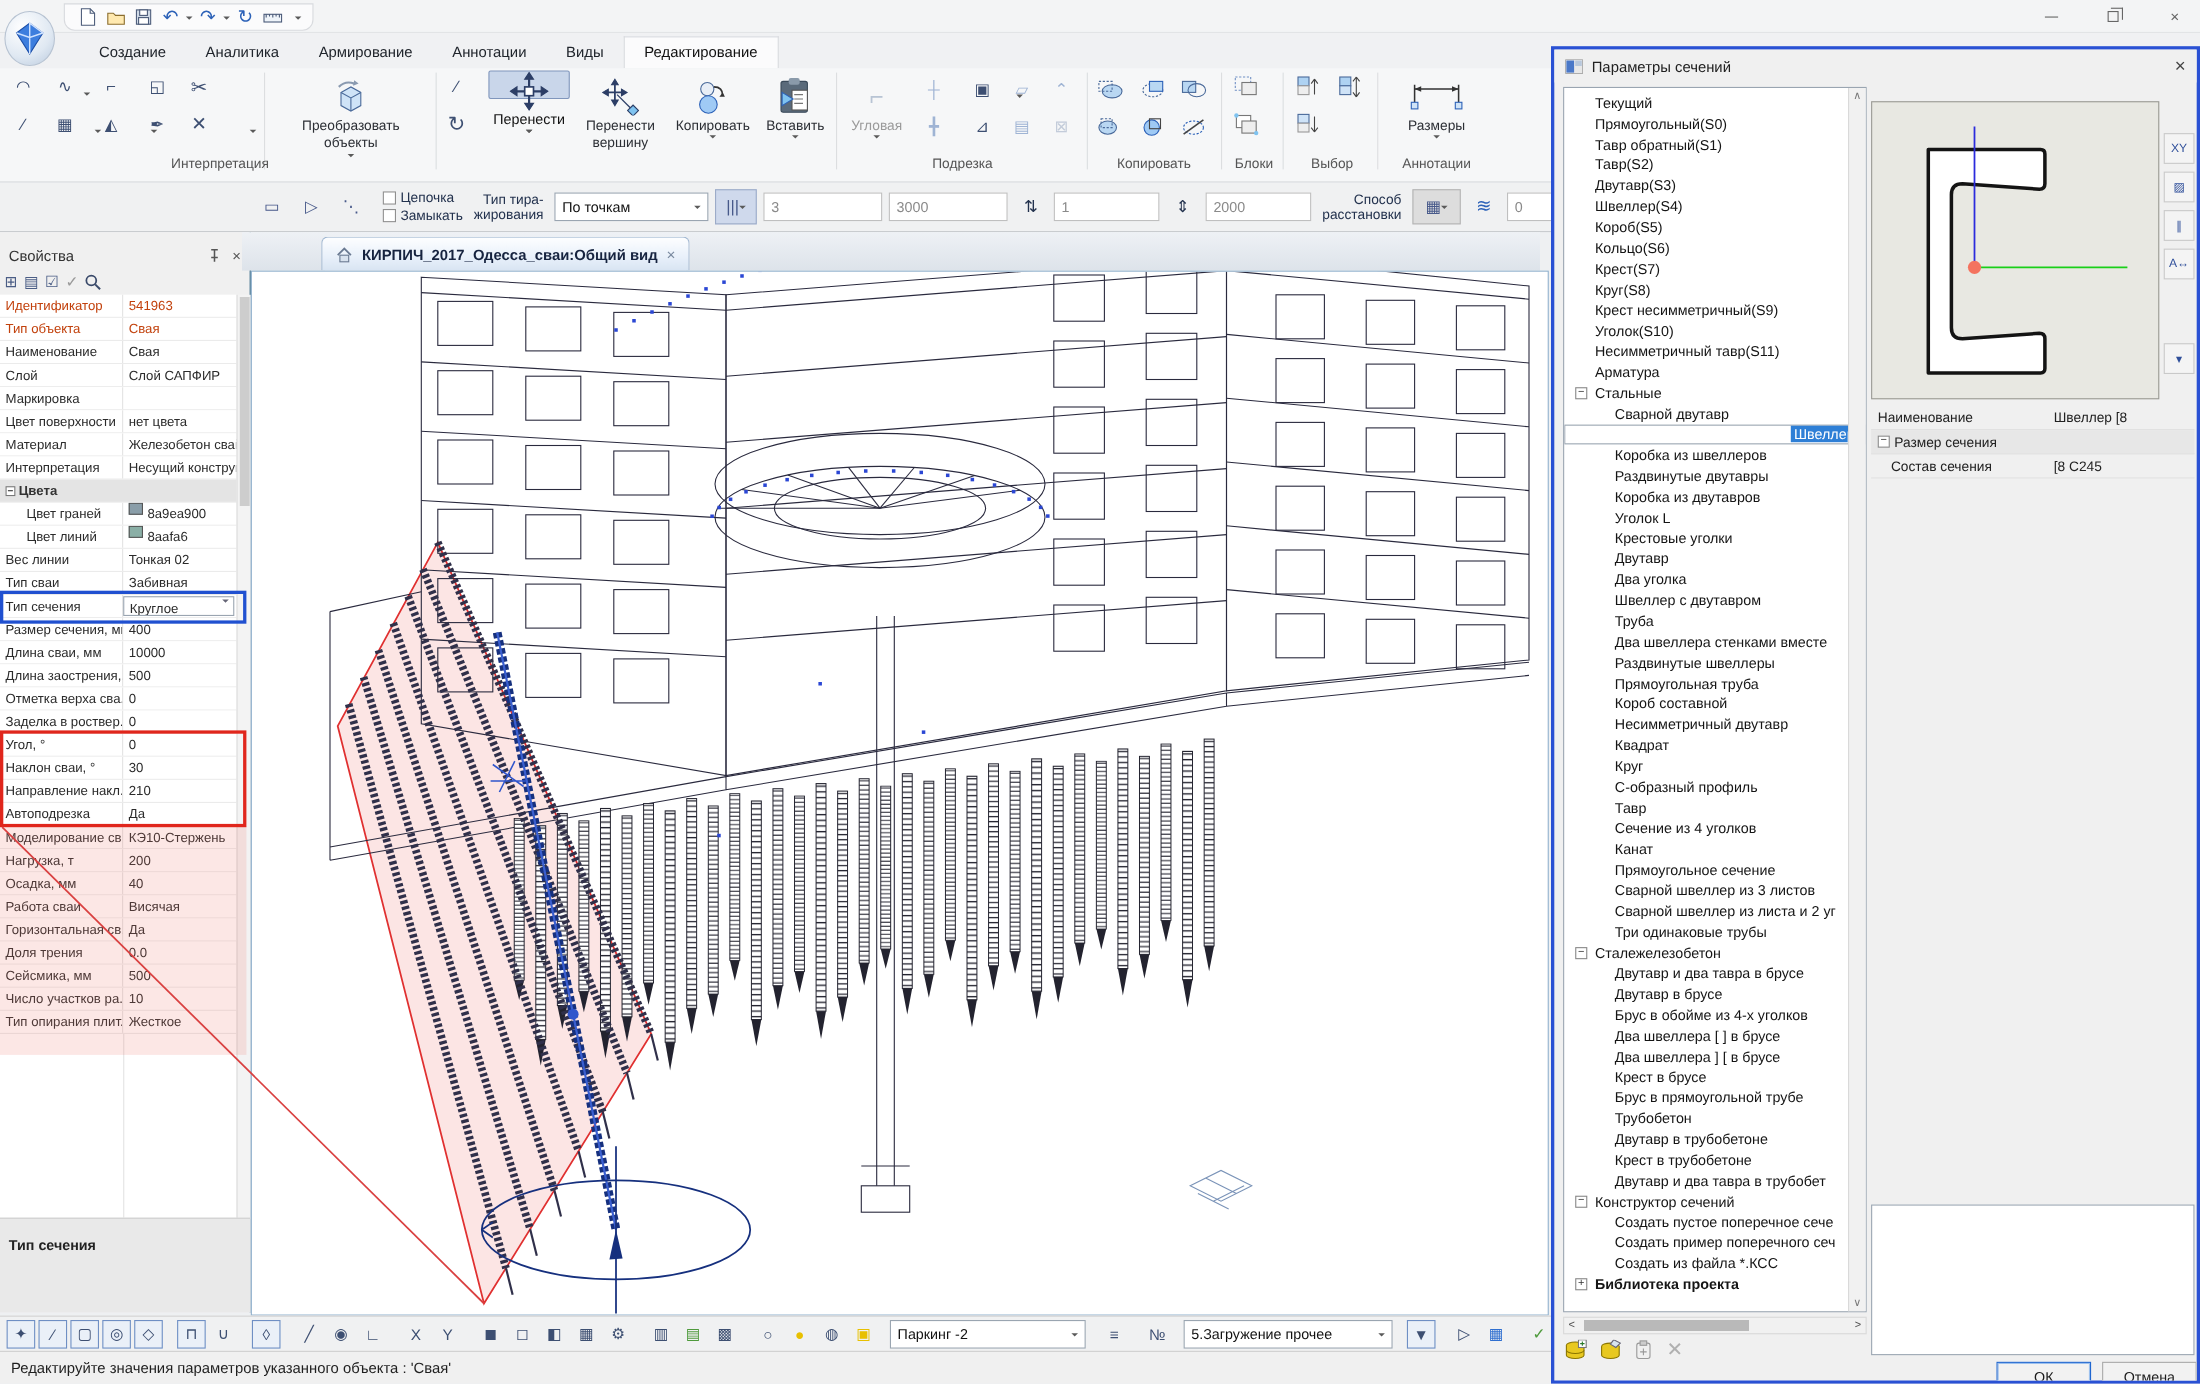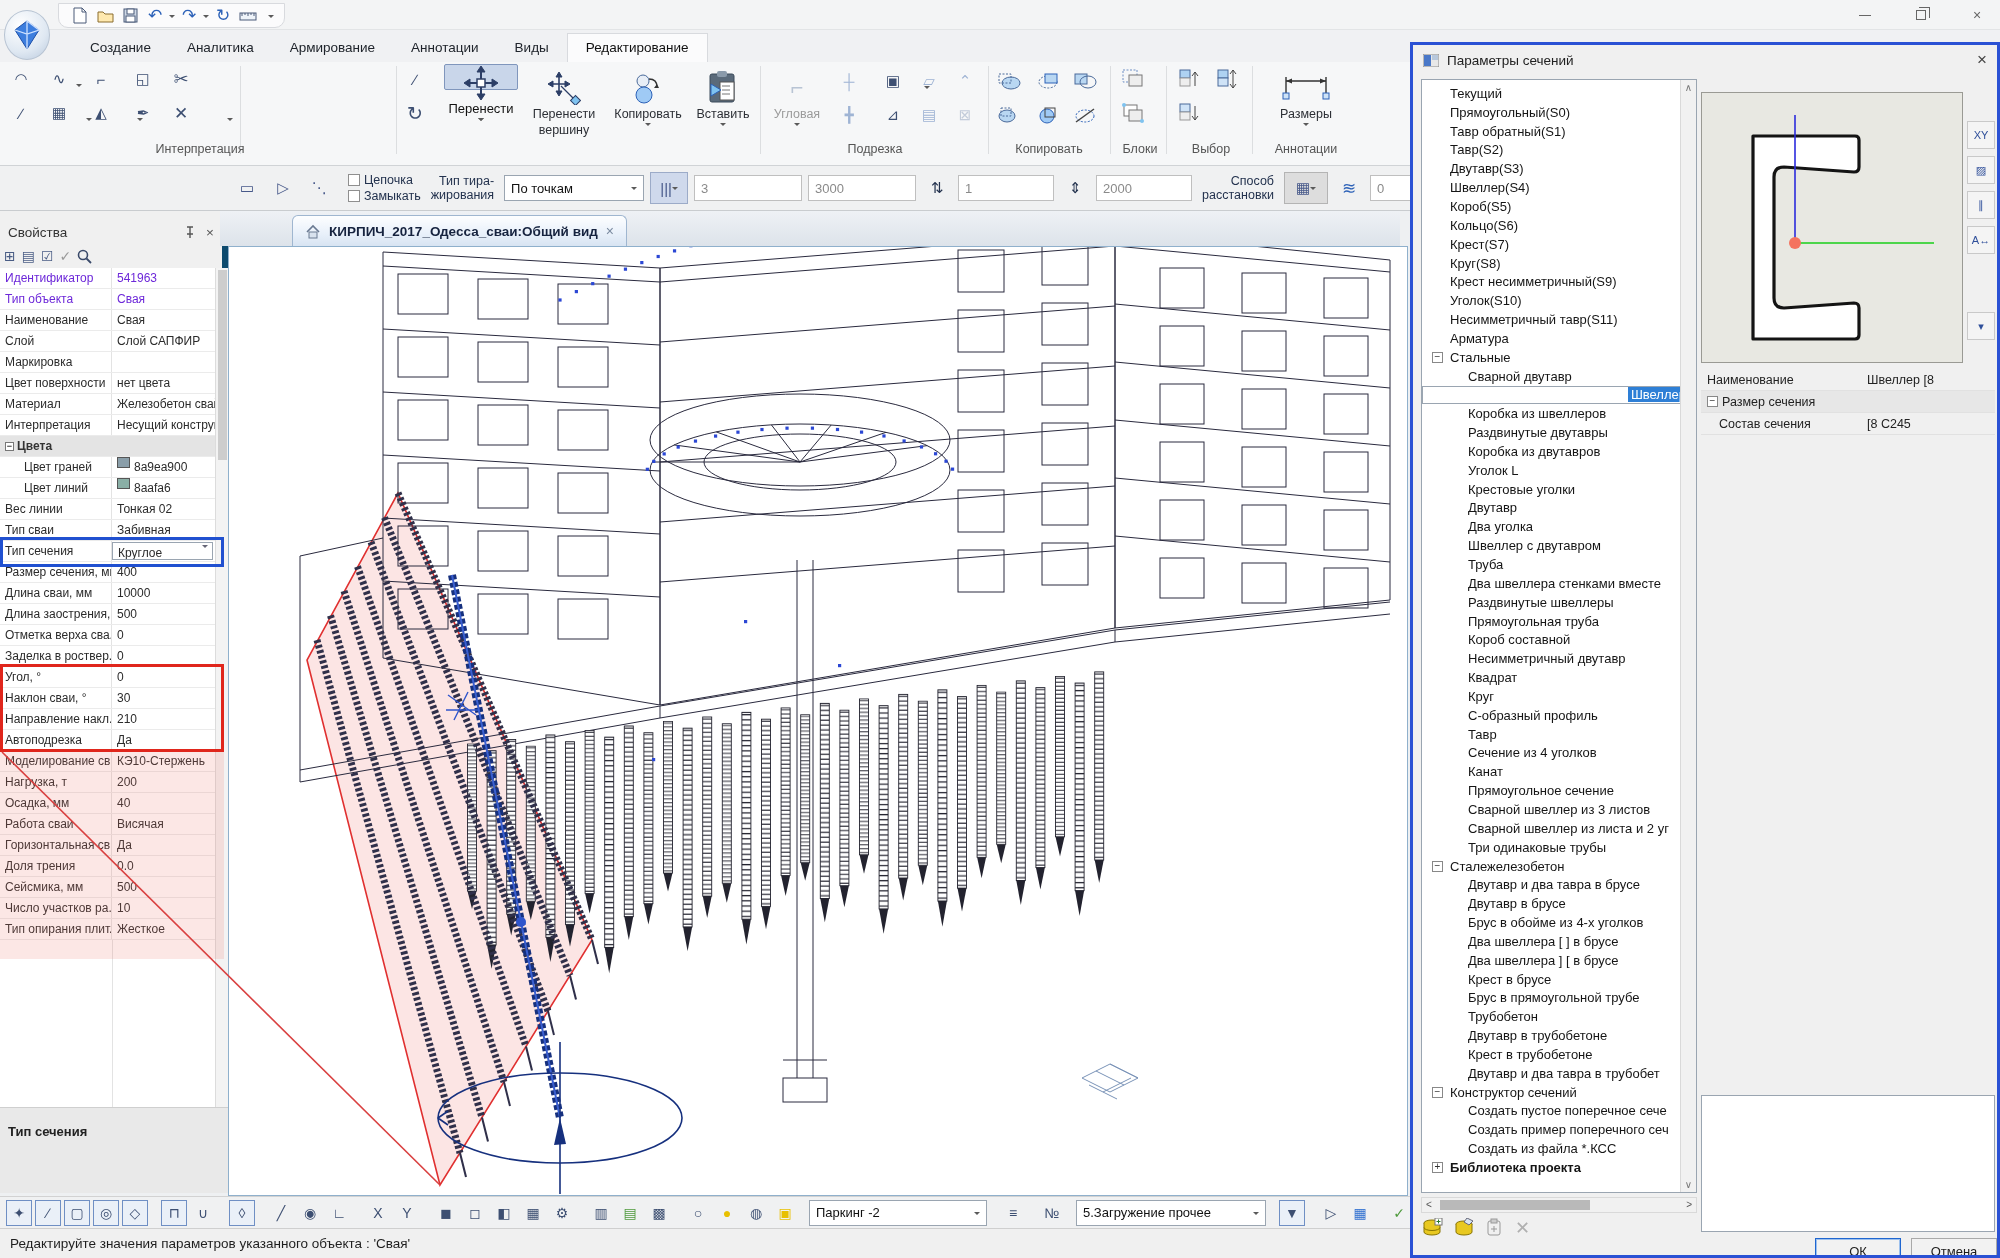--- a/index.html
+++ b/index.html
@@ -41,29 +41,29 @@
   .tbtn.lit{background:#cfd9ec;border-color:#9cabc8}
   .tbtn.press{background:#dddddd;border-color:#b4b4b4}
   .cbrow{display:flex;flex-direction:column;gap:2px;margin-left:8px}
   .cbline{display:flex;align-items:center;gap:4px}
   .cb{width:12px;height:12px;background:#fff;border:1px solid #8f8f8f;display:inline-block}
   .lbl2{white-space:pre-line;text-align:right;line-height:1.15;margin:0 4px}
   .sel{height:26px;background:#fff;border:1px solid #9aa5b1;display:flex;align-items:center;justify-content:space-between;padding:0 6px;color:#111;font-size:13px}
   .inp{height:26px;background:#fff;border:1px solid #bfbfbf;display:flex;align-items:center;padding:0 6px;color:#8a8a8a;font-size:13px}
 
   
-  .lpanel{left:0;top:211px;width:228px;height:982px;background:#f0f0f0;border-right:6px solid #0c4a6e}
+  .lpanel{left:0;top:211px;width:228px;height:982px;background:#f0f0f0;border-right:1px solid #0c4a6e}
   .lhead{position:absolute;left:0;top:8px;width:100%;height:26px;display:flex;align-items:center;padding:0 8px;color:#333;font-size:13.5px}
   .lhead .sp{flex:1}
   .ptool{position:absolute;left:4px;top:34px;height:22px;display:flex;align-items:center;gap:6px;color:#4a5d85;font-size:14px}
   .pgrid{position:absolute;left:0;top:57px;width:215px;background:#fff}
   .prow{display:flex;height:21px;line-height:20px;border-bottom:1px solid #ebebeb;font-size:12px;color:#2b2b2b;background:#fff}
   .prow .pl{width:112px;border-right:1px solid #e3e3e3;padding-left:5px;white-space:nowrap;overflow:hidden;display:flex;align-items:center;gap:3px}
   .prow .pv{flex:1;padding-left:5px;white-space:nowrap;overflow:hidden;display:flex;gap:4px}
-  .prow.dim .pl,.prow.dim .pv{color:#6d28d9}
+  .prow.dim .pl,.prow.dim .pv{color:#c2410c}
   .prow.hdr{background:#e4e4e4;font-weight:bold;color:#333}
   .prow.hdr .pl{width:100%;border-right:none}
   .prow.sub .pl{padding-left:24px}
   .prow.dd .pv{border:1px solid #9aa5b1;margin:1px 2px 1px 0;background:#fff}
   .prow.dd .pv:after{content:"";margin-left:auto;margin-right:4px;border:3.5px solid transparent;border-top-color:#667;position:relative;top:2px}
   .pgbox{width:9px;height:9px;border:1px solid #777;background:#fff;font-size:9px;line-height:7px;text-align:center;flex:none}
   .pgbox:empty{display:none}
   .chip{width:13px;height:11px;border:1px solid #555;flex:none;display:inline-block}
   .pfill{position:absolute;left:0;width:215px;background:#fff}
   .pfill .div{position:absolute;left:112px;top:0;bottom:0;width:1px;background:#e3e3e3}
@@ -198,20 +198,33 @@
   <span class="ib" style="left:130px;top:4px">◱</span>
   <span class="ib" style="left:168px;top:4px;font-size:18px">✂</span>
   <span class="ib" style="left:8px;top:38px">∕</span>
   <span class="ib" style="left:46px;top:38px">▦</span><span class="crt abs" style="left:76px;top:50px"></span>
   <span class="ib" style="left:88px;top:38px">◭</span><span class="crt abs" style="left:118px;top:50px"></span>
   <span class="ib" style="left:130px;top:38px">✒</span>
   <span class="ib" style="left:168px;top:38px;font-size:17px">✕</span><span class="crt abs" style="left:198px;top:50px"></span>
   <span class="rsep" style="left:240px"></span>
 
   
+  <div class="bigbtn" style="left:246px;width:146px">
+    <span class="bico">
+      <svg width="34" height="34" viewBox="0 0 34 34">
+          <path d="M8,13 l9,-5 9,5 v12 l-9,5 -9,-5 z" fill="#cfe3f7" stroke="#4a6a9a"></path>
+          <path d="M8,13 l9,5 9,-5 M17,18 v12" fill="none" stroke="#4a6a9a"></path>
+          <path d="M6,8 q6,-6 14,-3" fill="none" stroke="#8a9ab0" stroke-width="2"></path>
+          <path d="M20,2 l4,3 -5,2 z" fill="#8a9ab0"></path>
+        </svg>
+    </span>
+    <span class="pre">Преобразовать
+объекты</span>
+      <span class="crt"></span>
+  </div>
   <span class="rsep" style="left:396px"></span>
 
   <span class="ib" style="left:402px;top:4px">∕</span><span class="crt abs" style="left:430px;top:16px"></span>
   <span class="ib" style="left:402px;top:38px;font-size:19px">↻</span><span class="crt abs" style="left:430px;top:50px"></span>
 
   
   <div class="bigbtn sel" style="left:444px;width:74px">
     <span class="bico">
       <svg width="36" height="36" viewBox="0 0 36 36" stroke="#2c3e66" fill="#2c3e66">
           <path d="M18,4 v28 M4,18 h28" stroke-width="2"></path>

